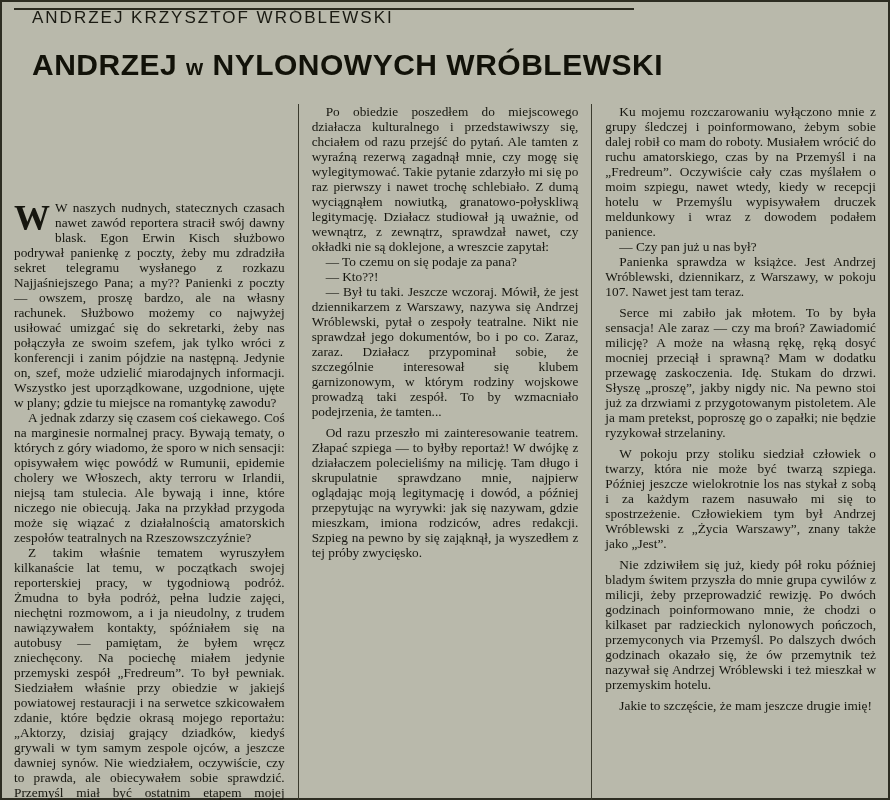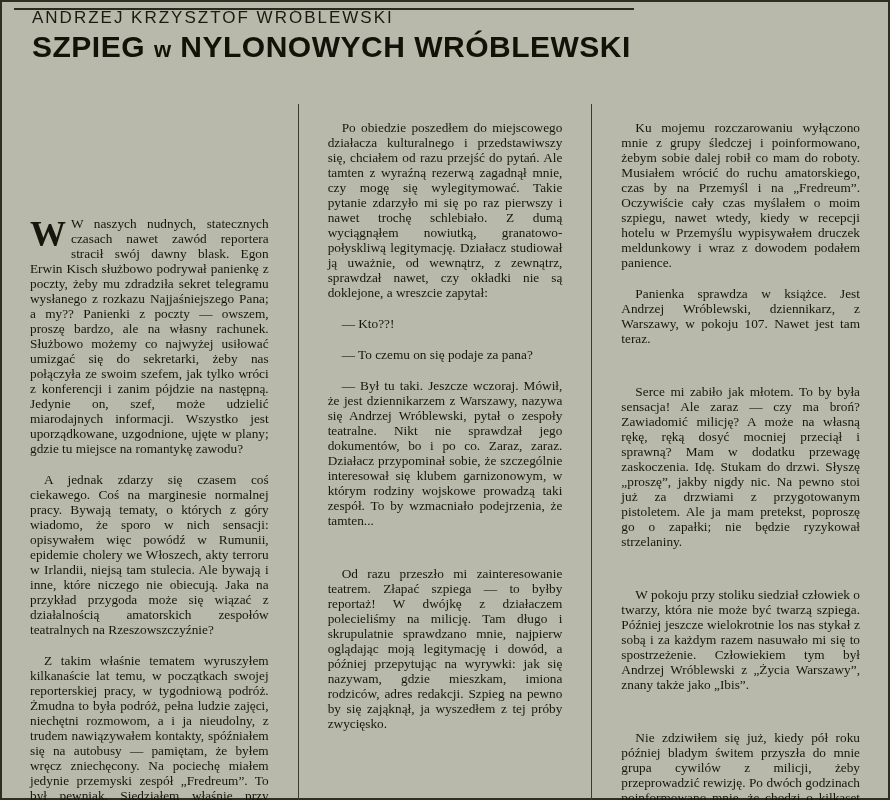--- a/index.html
+++ b/index.html
@@ -24,21 +24,21 @@
     right: 14px;
     bottom: 6px;
   }
 
   .byline-top {
     font-family: "Liberation Sans", sans-serif;
     font-size: 17px;
     letter-spacing: 2.0px;
     color: #1a1a12;
     padding-left: 18px;
-    margin-bottom: 2px;
+    margin-bottom: 20px;
     width: 600px;
   }
 
   .headline {
     font-family: "Liberation Sans", sans-serif;
     font-weight: bold;
     font-size: 30px;
     letter-spacing: 0.5px;
     color: #121209;
     width: 600px;
@@ -70,21 +70,21 @@
   }
 
   .col {
     box-sizing: border-box;
     font-size: 13.3px;
     line-height: 15.0px;
     text-align: justify;
     hyphens: auto;
   }
   .col p {
-    margin: 16px;
+    margin: 0;
     text-indent: 14px;
   }
   .col p.noindent {
     text-indent: 0;
   }
   .col p.dash {
     text-indent: 14px;
   }
 
   .divider {
@@ -126,57 +126,58 @@
 <body>
 
 <div class="page">
   <div class="frame"></div>
   <div class="page-inner">
 
     <div class="top-block">
       <div class="rule-top"></div>
       <div class="byline-top">ANDRZEJ KRZYSZTOF WRÓBLEWSKI</div>
       <div class="headline">
-        <span>SZPIEG</span>
+        <span>ANDRZEJ</span>
         <span class="small">w</span>
         <span>NYLONOWYCH WRÓBLEWSKI</span>
       </div>
     </div>
 
     <div class="columns" style="position:relative;">
 
       <div class="col col1">
         <div style="height:96px;"></div>
         <p class="noindent"><span class="dropcap">W</span><span>W naszych nudnych, statecznych czasach nawet zawód reportera stracił swój dawny blask. Egon Erwin Kisch służbowo podrywał panienkę z poczty, żeby mu zdradziła sekret telegramu wysłanego z rozkazu Najjaśniejszego Pana; a my?? Panienki z poczty — owszem, proszę bardzo, ale na własny rachunek. Służbowo możemy co najwyżej usiłować umizgać się do sekretarki, żeby nas połączyła ze swoim szefem, jak tylko wróci z konferencji i zanim pójdzie na następną. Jedynie on, szef, może udzielić miarodajnych informacji. Wszystko jest uporządkowane, uzgodnione, ujęte w plany; gdzie tu miejsce na romantykę zawodu?</span></p>
         <p>A jednak zdarzy się czasem coś ciekawego. Coś na marginesie normalnej pracy. Bywają tematy, o których z góry wiadomo, że sporo w nich sensacji: opisywałem więc powódź w Rumunii, epidemie cholery we Włoszech, akty terroru w Irlandii, niejsą tam stulecia. Ale bywają i inne, które niczego nie obiecują. Jaka na przykład przygoda może się wiązać z działalnością amatorskich zespołów teatralnych na Rzeszowszczyźnie?</p>
         <p>Z takim właśnie tematem wyruszyłem kilkanaście lat temu, w początkach swojej reporterskiej pracy, w tygodniową podróż. Żmudna to była podróż, pełna ludzie zajęci, niechętni rozmowom, a i ja nieudolny, z trudem nawiązywałem kontakty, spóźniałem się na autobusy — pamiętam, że byłem wręcz zniechęcony. Na pociechę miałem jedynie przemyski zespół „Fredreum”. To był pewniak. Siedziałem właśnie przy obiedzie w jakiejś powiatowej restauracji i na serwetce szkicowałem zdanie, które będzie okrasą mojego reportażu: „Aktorzy, dzisiaj grający dziadków, kiedyś grywali w tym samym zespole ojców, a jeszcze dawniej synów. Nie wiedziałem, oczywiście, czy to prawda, ale obiecywałem sobie sprawdzić. Przemyśl miał być ostatnim etapem mojej podróży.</p>
       </div>
 
       <div class="divider"></div>
 
       <div class="col col2">
         <p>Po obiedzie poszedłem do miejscowego działacza kulturalnego i przedstawiwszy się, chciałem od razu przejść do pytań. Ale tamten z wyraźną rezerwą zagadnął mnie, czy mogę się wylegitymować. Takie pytanie zdarzyło mi się po raz pierwszy i nawet trochę schlebiało. Z dumą wyciągnąłem nowiutką, granatowo-połyskliwą legitymację. Działacz studiował ją uważnie, od wewnątrz, z zewnątrz, sprawdzał nawet, czy okładki nie są doklejone, a wreszcie zapytał:</p>
+        <p class="dash">— To czemu on się podaje za pana?</p>
         <p class="dash">— Kto??!</p>
-        <p class="dash">— To czemu on się podaje za pana?</p>
         <p class="dash">— Był tu taki. Jeszcze wczoraj. Mówił, że jest dziennikarzem z Warszawy, nazywa się Andrzej Wróblewski, pytał o zespoły teatralne. Nikt nie sprawdzał jego dokumentów, bo i po co. Zaraz, zaraz. Działacz przypominał sobie, że szczególnie interesował się klubem garnizonowym, w którym rodziny wojskowe prowadzą taki zespół. To by wzmacniało podejrzenia, że tamten...</p>
         <div class="spacer-gap"></div>
         <p>Od razu przeszło mi zainteresowanie teatrem. Złapać szpiega — to byłby reportaż! W dwójkę z działaczem polecieliśmy na milicję. Tam długo i skrupulatnie sprawdzano mnie, najpierw oglądając moją legitymację i dowód, a później przepytując na wyrywki: jak się nazywam, gdzie mieszkam, imiona rodziców, adres redakcji. Szpieg na pewno by się zająknął, ja wyszedłem z tej próby zwycięsko.</p>
         <div class="spacer-gap"></div>
         <div class="spacer-gap"></div>
       </div>
 
       <div class="divider"></div>
 
       <div class="col col3">
         <p>Ku mojemu rozczarowaniu wyłączono mnie z grupy śledczej i poinformowano, żebym sobie dalej robił co mam do roboty. Musiałem wrócić do ruchu amatorskiego, czas by na Przemyśl i na „Fredreum”. Oczywiście cały czas myślałem o moim szpiegu, nawet wtedy, kiedy w recepcji hotelu w Przemyślu wypisywałem druczek meldunkowy i wraz z dowodem podałem panience.</p>
+        <p class="dash">— Czy pan już u nas był?</p>
         <p>Panienka sprawdza w książce. Jest Andrzej Wróblewski, dziennikarz, z Warszawy, w pokoju 107. Nawet jest tam teraz.</p>
         <div class="spacer-gap"></div>
         <p>Serce mi zabiło jak młotem. To by była sensacja! Ale zaraz — czy ma broń? Zawiadomić milicję? A może na własną rękę, ręką dosyć mocniej przeciął i sprawną? Mam w dodatku przewagę zaskoczenia. Idę. Stukam do drzwi. Słyszę „proszę”, jakby nigdy nic. Na pewno stoi już za drzwiami z przygotowanym pistoletem. Ale ja mam pretekst, poproszę go o zapałki; nie będzie ryzykował strzelaniny.</p>
         <div class="spacer-gap"></div>
-        <p>W pokoju przy stoliku siedział człowiek o twarzy, która nie może być twarzą szpiega. Później jeszcze wielokrotnie los nas stykał z sobą i za każdym razem nasuwało mi się to spostrzeżenie. Człowiekiem tym był Andrzej Wróblewski z „Życia Warszawy”, znany także jako „Ibis”.</p>
+        <p>W pokoju przy stoliku siedział człowiek o twarzy, która nie może być twarzą szpiega. Później jeszcze wielokrotnie los nas stykał z sobą i za każdym razem nasuwało mi się to spostrzeżenie. Człowiekiem tym był Andrzej Wróblewski z „Życia Warszawy”, znany także jako „Jest”.</p>
         <div class="spacer-gap"></div>
         <p>Nie zdziwiłem się już, kiedy pół roku później bladym świtem przyszła do mnie grupa cywilów z milicji, żeby przeprowadzić rewizję. Po dwóch godzinach poinformowano mnie, że chodzi o kilkaset par radzieckich nylonowych pończoch, przemyconych via Przemyśl. Po dalszych dwóch godzinach okazało się, że ów przemytnik też nazywał się Andrzej Wróblewski i też mieszkał w przemyskim hotelu.</p>
         <div class="spacer-gap"></div>
         <p>Jakie to szczęście, że mam jeszcze drugie imię!</p>
 
       </div>
 
     </div>
   </div>
 </div>

